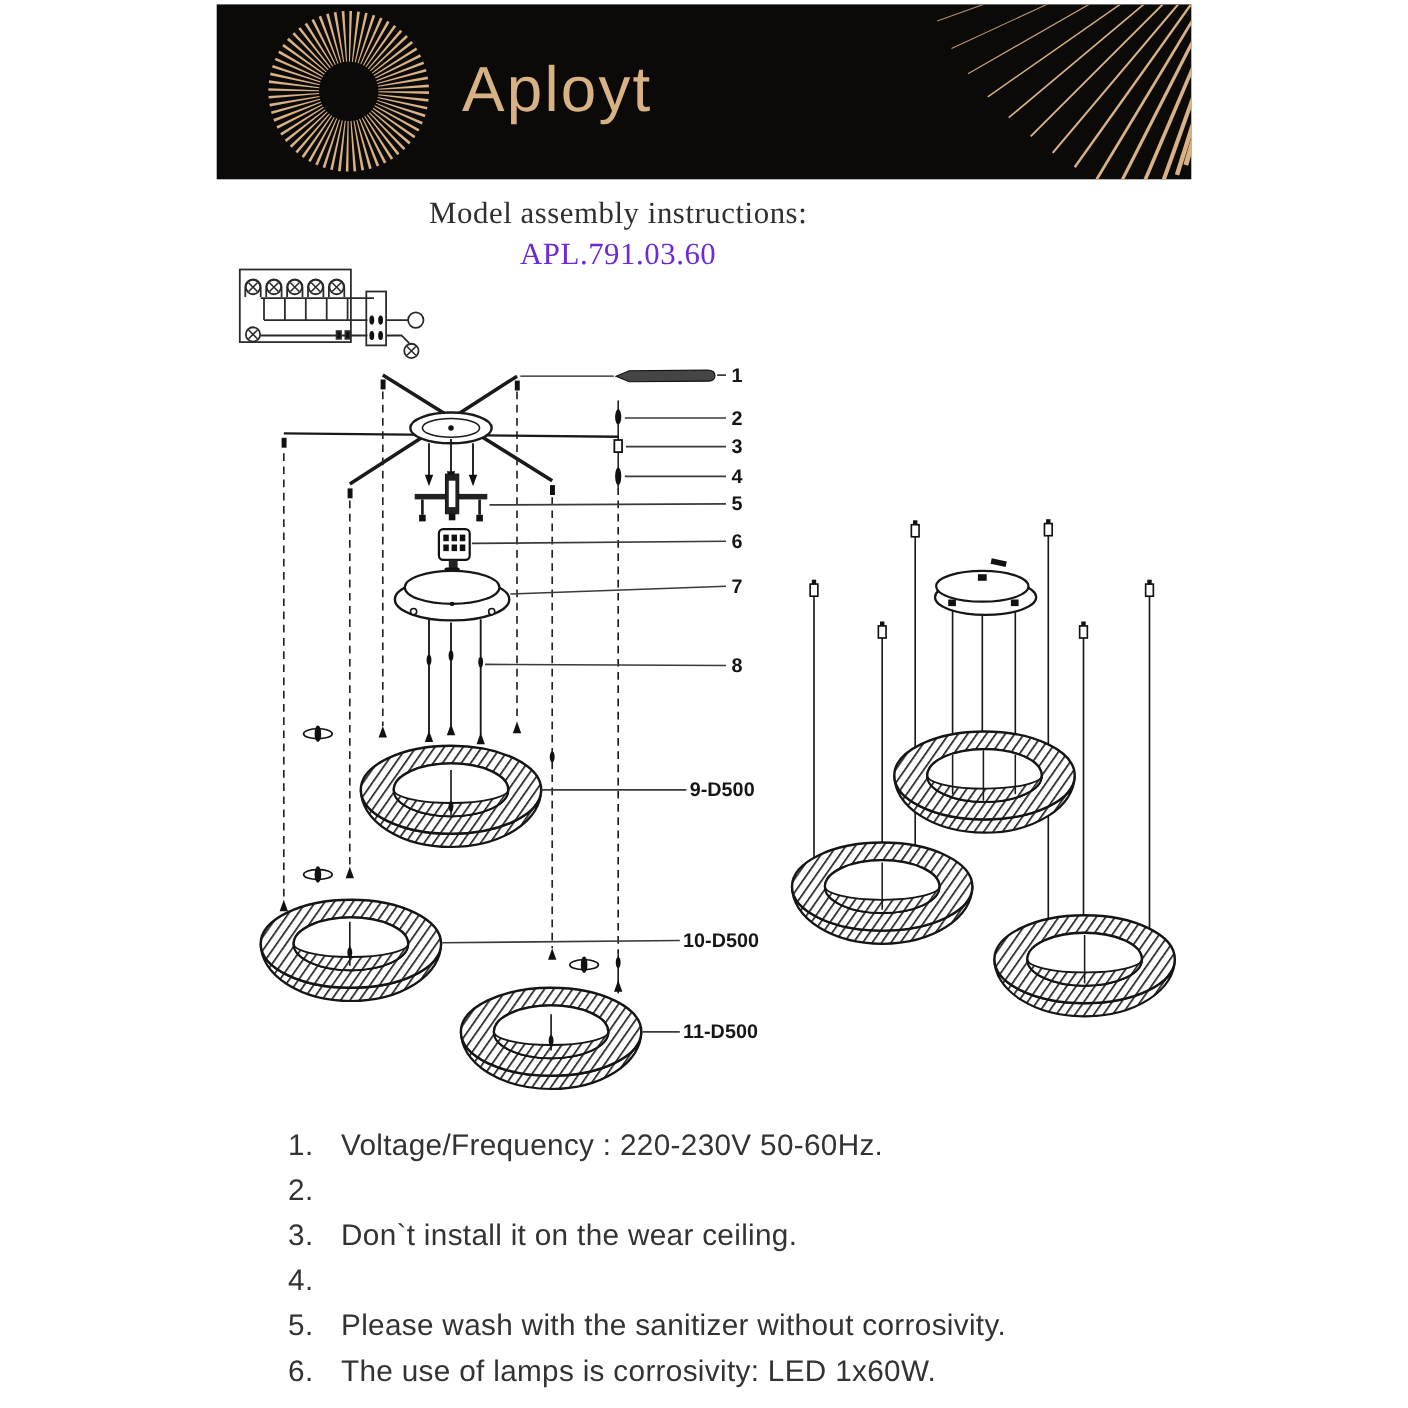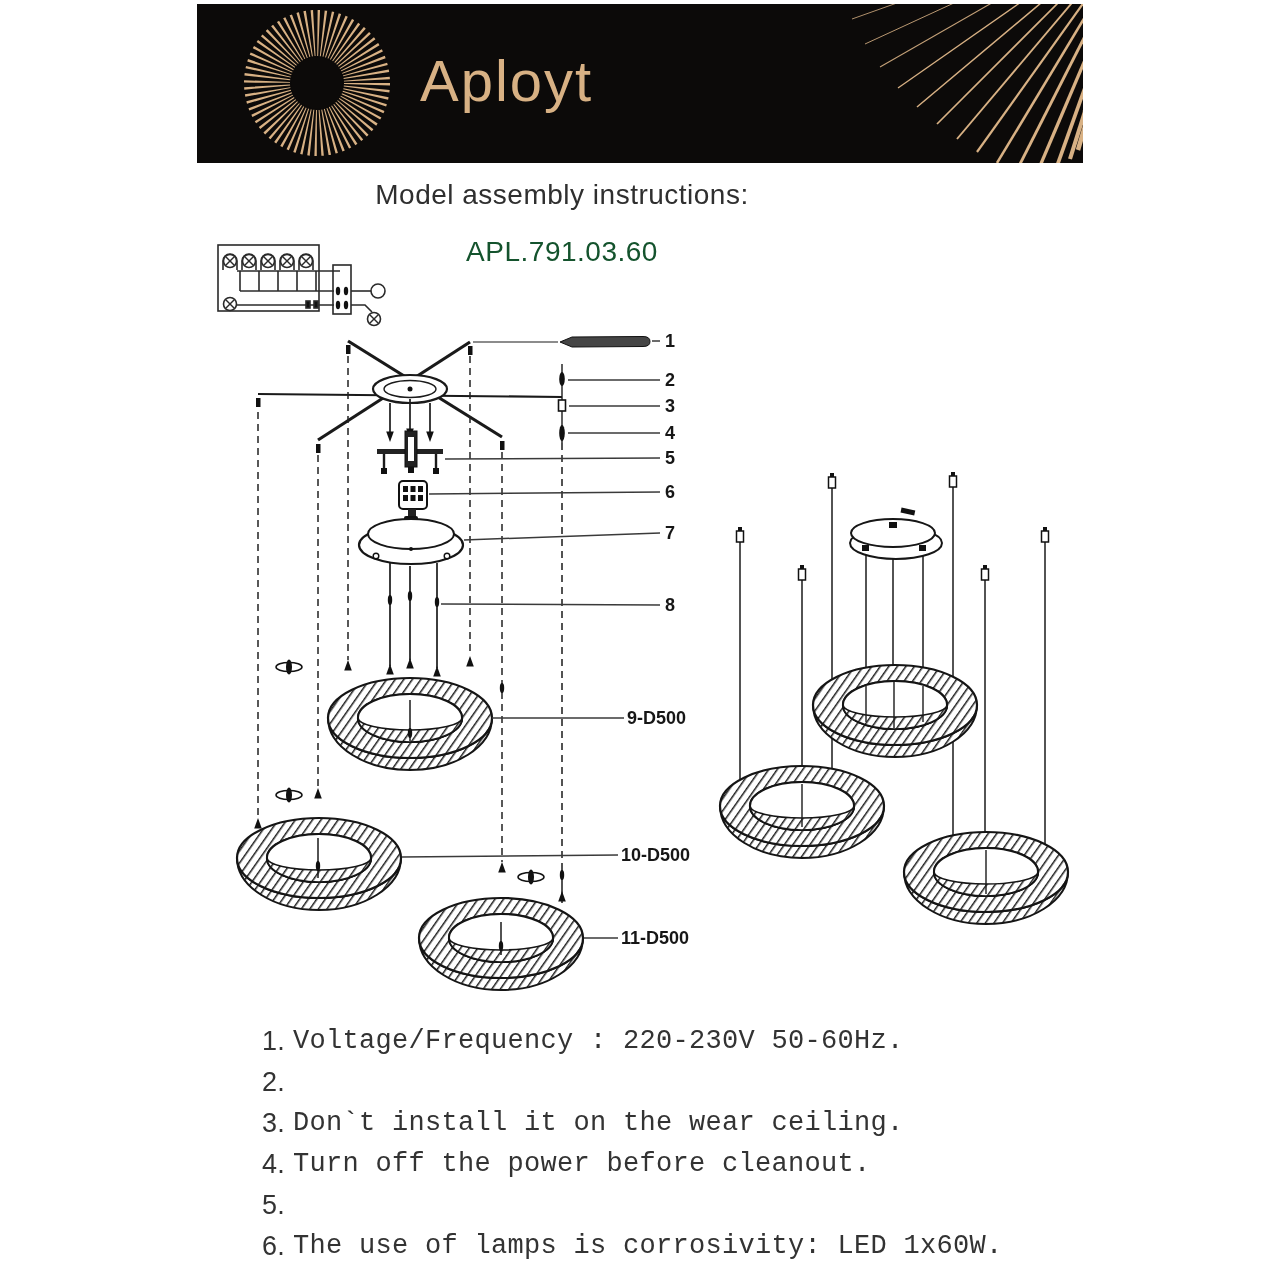--- a/index.html
+++ b/index.html
@@ -1,27 +1,27 @@
 <!DOCTYPE html>
 <html><head>
 <meta charset="utf-8">
 <style>
   html,body{margin:0;padding:0;background:#fff;}
   .page{position:relative;width:1280px;height:1280px;background:#ffffff;overflow:hidden;
         font-family:"Liberation Sans",sans-serif;color:#2e2e2e;}
   .banner{position:absolute;left:197px;top:4px;width:886px;height:159px;background:#0c0a09;overflow:hidden;}
   .banner svg{display:block;}
-  .title-block{position:absolute;left:0;top:176px;width:1124px;text-align:center;}
+  .title-block{position:absolute;left:0;top:176px;width:1124px;text-align:center;font-family:Liberation Serif, serif;}
   .title-block .t1{font-size:28px;line-height:37px;color:#2f2f2f;letter-spacing:.5px;}
-  .title-block .t2{font-size:28px;line-height:37px;color:#14532d;letter-spacing:.5px;margin-top:20px;}
+  .title-block .t2{font-size:28px;line-height:37px;color:#6d28d9;letter-spacing:.5px;}
   .diagram{position:absolute;left:0;top:238px;width:1280px;height:775px;}
   .instructions{position:absolute;left:249px;top:1026px;width:830px;}
   .instr-row{display:flex;margin-bottom:10px;font-size:27px;color:#333;letter-spacing:.3px;}
   .instr-num{width:36px;text-align:right;flex:0 0 36px;}
-  .instr-text{margin-left:8px;font-family:Liberation Mono, monospace;}
+  .instr-text{margin-left:25px;}
   .part-label{font-family:"Liberation Sans",sans-serif;font-size:18px;font-weight:bold;fill:#161616;}
 </style>
 </head>
 <body>
 
 <div class="page">
 
   <div class="banner">
     <svg width="886" height="159" viewBox="0 0 886 159">
 
@@ -328,24 +328,24 @@
     </div>
     <div class="instr-row">
       <span class="instr-num">2.</span>
     </div>
     <div class="instr-row">
       <span class="instr-num">3.</span>
       <span class="instr-text">Don`t install it on the wear ceiling.</span>
     </div>
     <div class="instr-row">
       <span class="instr-num">4.</span>
-      <span class="instr-text">Turn off the power before cleanout.</span>
     </div>
     <div class="instr-row">
       <span class="instr-num">5.</span>
+      <span class="instr-text">Please wash with the sanitizer without corrosivity.</span>
     </div>
     <div class="instr-row">
       <span class="instr-num">6.</span>
       <span class="instr-text">The use of lamps is corrosivity: LED 1x60W.</span>
     </div>
   </div>
 
 </div>
 
 </body></html>

